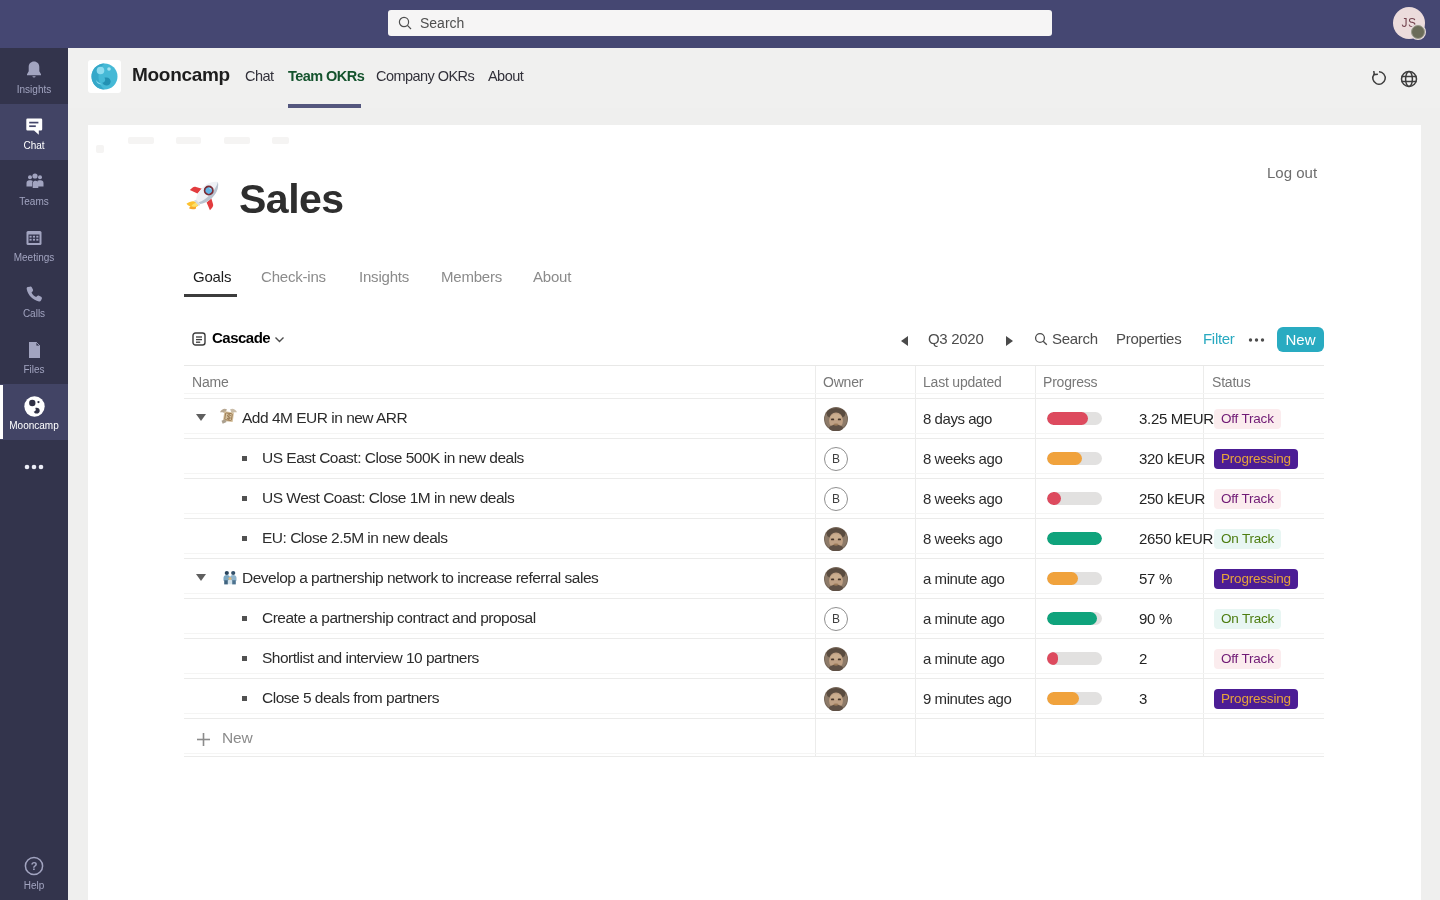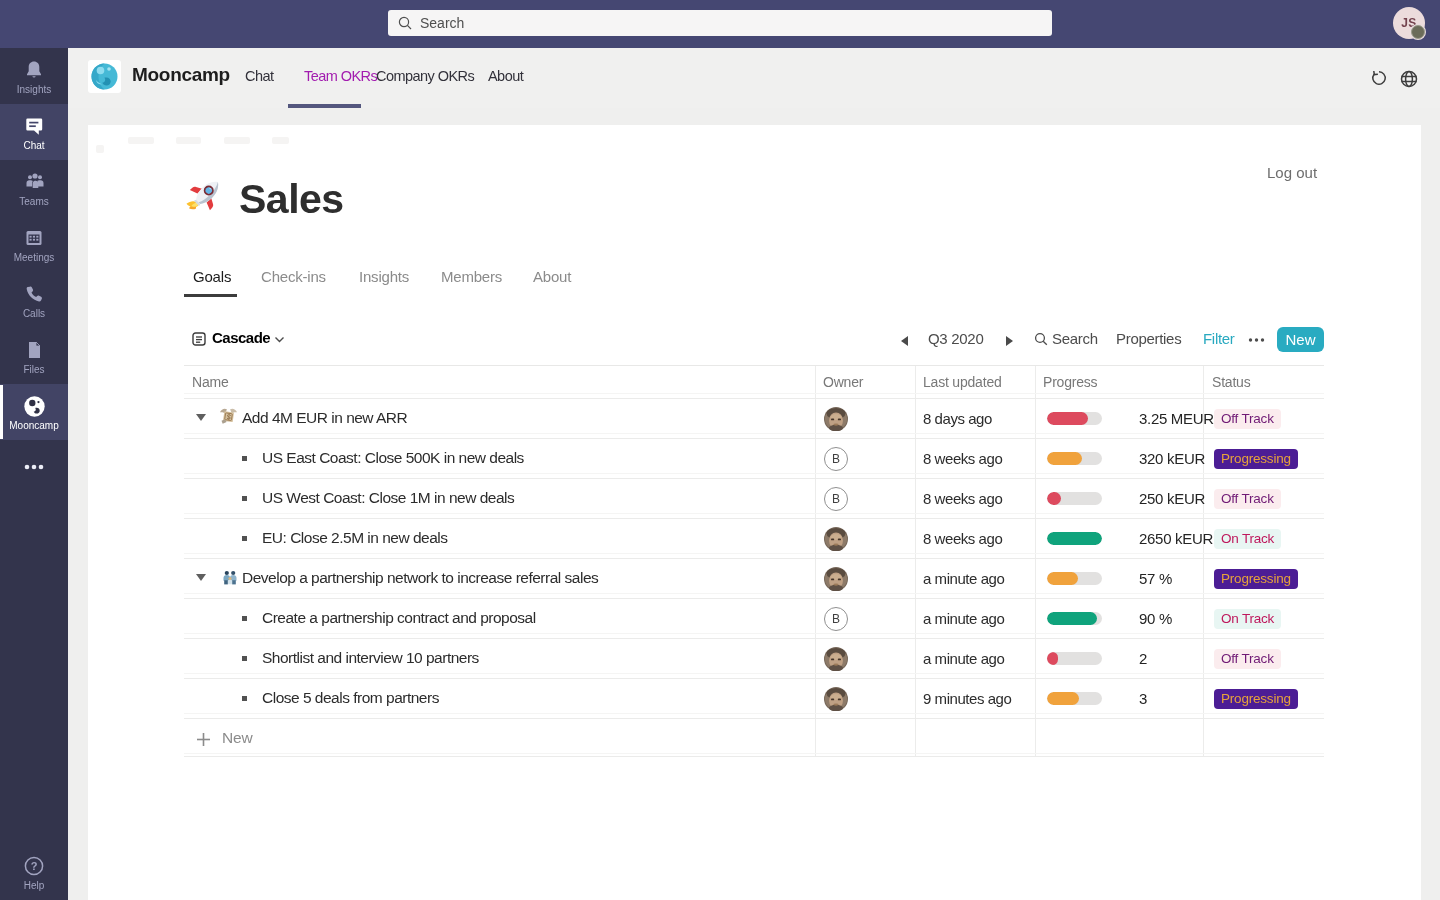--- a/index.html
+++ b/index.html
@@ -6,38 +6,38 @@
   html,body { width:1440px; height:900px; overflow:hidden; }
   body { font-family:"Liberation Sans", sans-serif; }
   #stage { position:relative; width:1440px; height:900px; background:#efefee; }
   .abs { position:absolute; }
 
   
   #topbar { position:absolute; left:0; top:0; width:1440px; height:48px; background:#454772; }
   #searchbox { position:absolute; left:388px; top:10px; width:664px; height:26px; background:#f6f5f5; border-radius:3px; }
   #searchbox .stxt { position:absolute; left:32px; top:5px; font-size:14px; color:#4f4f4f; }
   #avatar { position:absolute; left:1393px; top:7px; width:32px; height:32px; border-radius:50%; background:#ecdcdc; }
-  #avatar .ini { position:absolute; width:100%; text-align:center; top:9px; font-size:12px; font-weight:bold; color:#73424d; letter-spacing:0.5px;}
+  #avatar .ini { position:absolute; width:100%; text-align:center; top:9px; font-size:12px; font-weight:normal; color:#73424d; letter-spacing:0.5px;}
   #badge { position:absolute; left:1411px; top:25px; width:14px; height:14px; border-radius:50%; background:#6b6c59; border:1px solid #9a9b8a; box-shadow:0 0 0 1px #e7dbdb;}
 
   
   #rail { position:absolute; left:0; top:48px; width:68px; height:852px; background:#33344c; }
   .railitem { position:absolute; left:0; width:68px; height:56px; text-align:center; }
   .railitem .lbl { position:absolute; width:100%; top:36px; font-size:10px; color:#a2a4c0; }
   .railitem.sel { background:#424465; }
   .railitem.sel .lbl { color:#ffffff; }
   .railitem svg { position:absolute; left:23px; top:11px; }
   .whitebar { position:absolute; left:0; width:3px; background:#ffffff; }
 
   
   #appheader { position:absolute; left:68px; top:48px; width:1372px; height:60px; background:#f0f0ef; }
   #logo { position:absolute; left:88px; top:60px; width:33px; height:33px; background:#fff; border-radius:3px; }
   #brand { position:absolute; left:132px; top:64px; font-size:19px; font-weight:bold; letter-spacing:-0.3px; color:#1d1d1d; }
   .hnav { position:absolute; top:68px; font-size:14.5px; letter-spacing:-0.55px; color:#32313a; }
-  #hnav-sel { color:#a21caf; font-weight:normal;margin-left:16px; }
+  #hnav-sel { color:#14532d; font-weight:bold; }
   #hunderline { position:absolute; left:288px; top:104px; width:73px; height:4px; background:#54577e; }
 
   
   #card { position:absolute; left:88px; top:125px; width:1333px; height:775px; background:#ffffff; }
   .ghost { position:absolute; background:#f5f4f3; border-radius:2px; }
 
   #logout { position:absolute; left:1267px; top:164px; font-size:15px; color:#6d6d6d; }
   #title { position:absolute; left:239px; top:176px; font-size:41px; font-weight:bold; color:#2e2e2e; letter-spacing:-0.5px; }
 
   .ctab { position:absolute; top:268px; font-size:15px; letter-spacing:-0.2px; color:#8b8b8b; }
@@ -58,21 +58,21 @@
   .updtxt { position:absolute; left:923px; font-size:15px; letter-spacing:-0.45px; color:#2c2c2c; }
   .tri { position:absolute; left:196px; width:0; height:0; border-left:5.5px solid transparent; border-right:5.5px solid transparent; border-top:7.5px solid #5f5f5f; }
   .bullet { position:absolute; left:242px; width:5px; height:5px; background:#515151; }
   .avatarB { position:absolute; left:824px; width:24px; height:24px; border-radius:50%; background:#fff; border:1.2px solid #909090; text-align:center; font-size:12px; color:#3f3f3f; line-height:22px; }
   .pbar { position:absolute; left:1047px; width:55px; height:13px; border-radius:7px; background:#e2e1e0; overflow:hidden; }
   .pfill { height:13px; border-radius:7px; }
   .pval { position:absolute; left:1107px; font-size:15px; letter-spacing:-0.3px; color:#242424;margin-left:32px; }
   .pill { position:absolute; left:1214px; height:20px; border-radius:4px; font-size:13.5px; letter-spacing:-0.2px; line-height:20px; padding:0 7px; }
   .pill.off { background:#fbecee; color:#701a75; }
   .pill.prog { background:#4c1d95; color:#e7a33b; }
-  .pill.on { background:#e8f6f3; color:#be185d; }
+  .pill.on { background:#e8f6f3; color:#4d7c0f; }
   .favatar { position:absolute; left:824px; }
 </style>
 </head>
 <body>
 <div id="stage">
 
   <div id="topbar">
     <div id="searchbox">
       <svg class="abs" style="left:10px;top:6px" width="14" height="14" viewBox="0 0 14 14">
           <circle cx="6" cy="6" r="4.6" fill="none" stroke="#4f4f4f" stroke-width="1.2"></circle>

